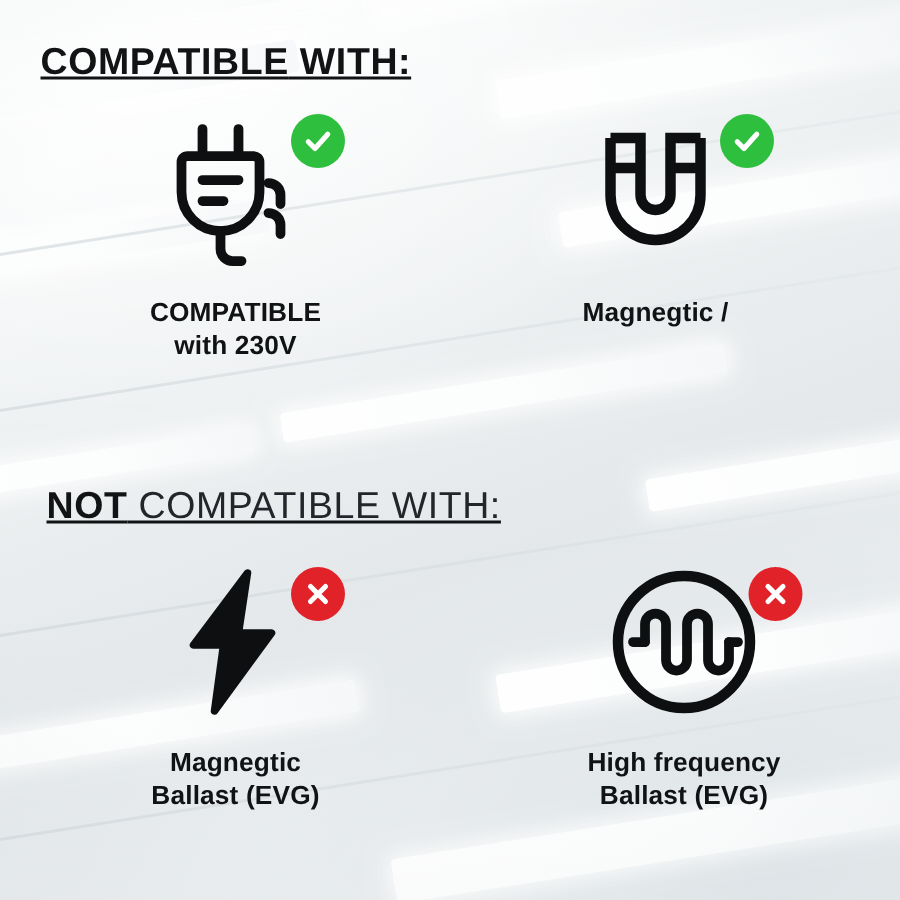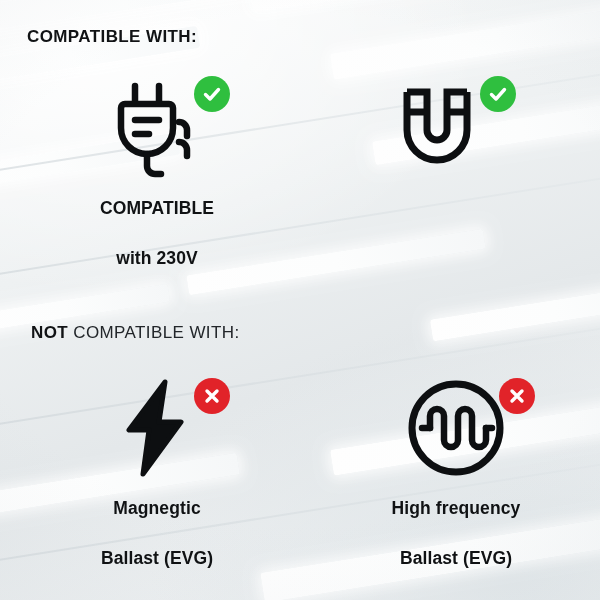--- a/index.html
+++ b/index.html
@@ -55,24 +55,25 @@
   }
 
   
   .content {
     position: absolute;
     inset: 0;
   }
 
   .heading {
     position: absolute;
-    font-size: 17px;
+    font-size: 25px;
     letter-spacing: 0.4px;
     color: #111315;
     white-space: nowrap;
+    text-decoration: underline;
   }
   .heading .strong {
     font-weight: bold;
   }
   .heading .light {
     font-weight: normal;
     color: #22262a;
   }
   #head-compatible { left: 27px; top: 27px; }
   #head-not        { left: 31px; top: 323px; }
@@ -103,21 +104,21 @@
   .badge-no  { background: #e12329; }
 
   .caption {
     margin-top: 13px;
     font-size: 17.5px;
     font-weight: bold;
     color: #101214;
     line-height: 1.28;
     letter-spacing: 0.1px;
   }
-  .caption .l2 { display: block; margin-top: 28px; }
+  .caption .l2 { display: block; }
 
   
   #item-230v      { left: 42px;  top: 72px;  }
   #item-magnetic  { left: 322px; top: 72px;  }
   #item-electronic{ left: 42px;  top: 372px; }
   #item-highfreq  { left: 341px; top: 372px; }
 
   #item-230v .badge       { left: 152px; top: 4px; }
   #item-magnetic .badge   { left: 158px; top: 4px; }
   #item-electronic .badge { left: 152px; top: 6px; }
@@ -192,20 +193,21 @@
             <path d="M60 34 h20"></path>
           </g>
         </svg>
         <div class="badge badge-ok">
           <svg width="22" height="22" viewBox="0 0 22 22">
             <path d="M4.5 11.5 L9 16 L17.5 6.5" fill="none" stroke="#ffffff" stroke-width="3.4" stroke-linecap="round" stroke-linejoin="round"></path>
           </svg>
         </div>
       </div>
       <div class="caption">
+        <span>Magnegtic /</span>
       </div>
     </div>
 
     <div class="heading" id="head-not">
       <span class="strong">NOT</span><span class="light"> COMPATIBLE WITH:</span>
     </div>
 
     <div class="item" id="item-electronic">
       <div class="icon-wrap">
         <svg width="96" height="104" viewBox="0 0 96 104">

